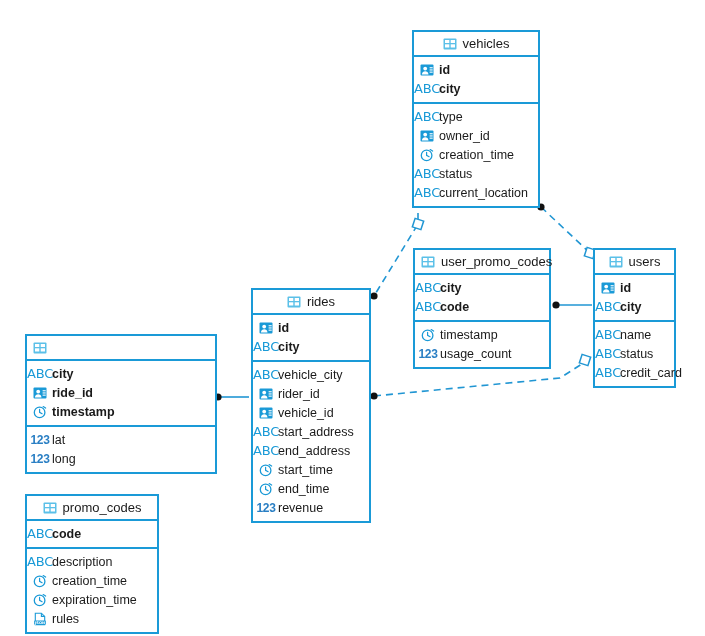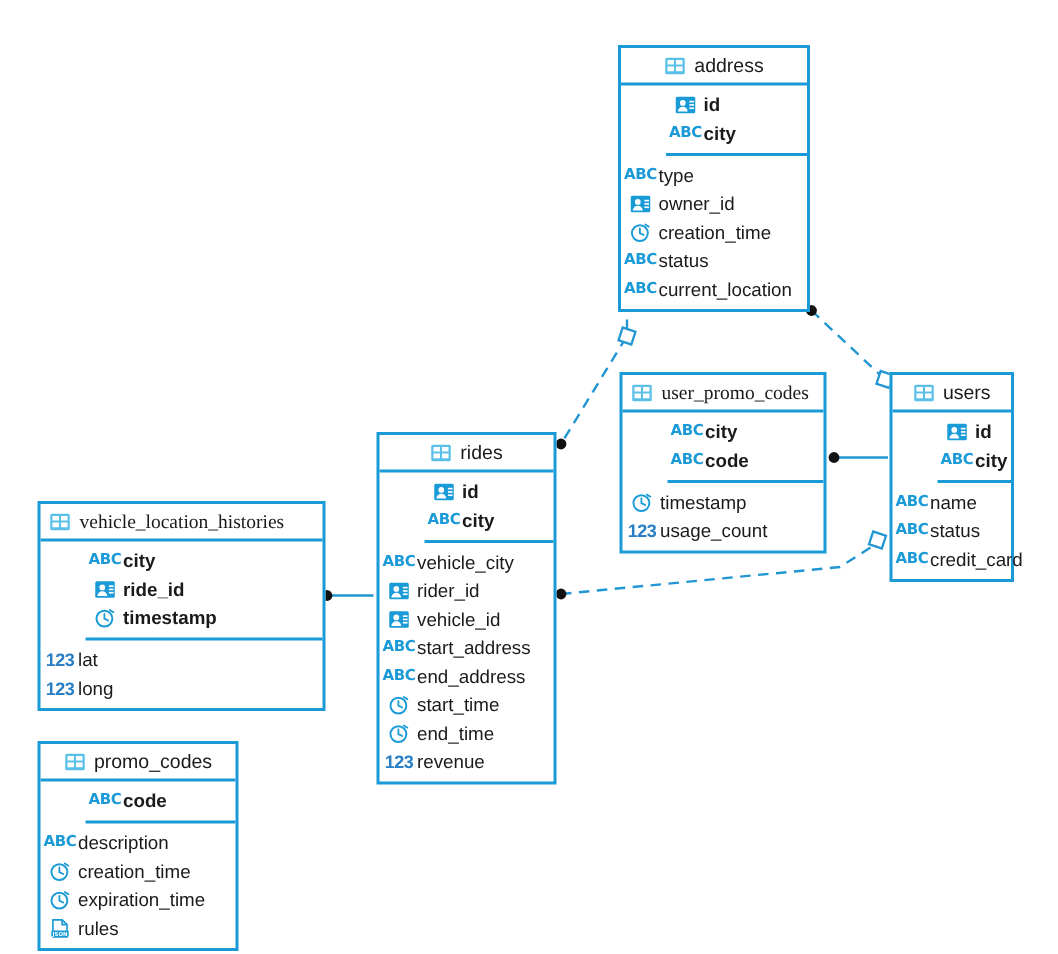--- a/index.html
+++ b/index.html
@@ -35,33 +35,31 @@
     align-items: center;
     justify-content: center;
     gap: 6px;
     height: 25px;
     border-bottom: 2px solid #1a9ad7;
     padding: 0 6px;
     box-sizing: border-box;
   }
   .tbl-header.left-align {
     justify-content: flex-start;
-    font-family: Liberation Serif, serif;
   }
   .tbl-title {
     font-size: 13px;
     color: #1a1a1a;
     white-space: nowrap;
   }
   .section {
     padding: 3px 0 4px 0;
   }
   .section.keys {
     border-bottom: 2px solid #1a9ad7;
-    margin-left: 30px;
   }
   .field-row {
     display: flex;
     align-items: center;
     gap: 5px;
     padding: 0px 6px;
     height: 19px;
     box-sizing: border-box;
   }
   .field-name {
@@ -75,22 +73,22 @@
   .ico {
     flex: 0 0 auto;
     width: 14px;
     height: 14px;
     display: inline-flex;
     align-items: center;
     justify-content: center;
   }
   .ico svg { display: block; }
   .ico-abc {
-    font-size: 10px;
-    font-weight: bold;
+    font-size: 13px;
+    font-weight: normal;
     color: #1a9ad7;
     letter-spacing: -0.2px;
     font-family: "DejaVu Sans", sans-serif;
     line-height: 1;
   }
   .ico-123 {
     font-size: 12px;
     font-weight: bold;
     color: #2a7fc4;
     letter-spacing: -0.3px;
@@ -132,21 +130,21 @@
         <div class="tbl-header">
           <span class="ico">
             <svg width="14" height="14" viewBox="0 0 14 14">
               <rect x="0.5" y="1.5" width="13" height="11" rx="1" fill="#5bc0e8"></rect>
               <rect x="2" y="3" width="4.3" height="3" fill="#ffffff"></rect>
               <rect x="7.7" y="3" width="4.3" height="3" fill="#ffffff"></rect>
               <rect x="2" y="7.3" width="4.3" height="3.2" fill="#ffffff"></rect>
               <rect x="7.7" y="7.3" width="4.3" height="3.2" fill="#ffffff"></rect>
             </svg>
           </span>
-          <span class="tbl-title">address</span>
+          <span class="tbl-title">vehicles</span>
         </div>
         <div class="section keys">
           <div class="field-row pk">
             <span class="ico">
               <svg width="14" height="14" viewBox="0 0 14 14">
                 <rect x="0.5" y="1.5" width="13" height="11" rx="1" fill="#1a9ad7"></rect>
                 <circle cx="5.2" cy="5.6" r="1.9" fill="#ffffff"></circle>
                 <path d="M1.9 11.4c0.2-2.1 1.6-3.2 3.3-3.2s3.1 1.1 3.3 3.2z" fill="#ffffff"></path>
                 <rect x="9.6" y="4.2" width="3.1" height="1.1" fill="#ffffff"></rect>
                 <rect x="9.6" y="6.4" width="3.1" height="1.1" fill="#ffffff"></rect>
@@ -386,21 +384,20 @@
         <div class="tbl-header left-align">
           <span class="ico">
             <svg width="14" height="14" viewBox="0 0 14 14">
               <rect x="0.5" y="1.5" width="13" height="11" rx="1" fill="#5bc0e8"></rect>
               <rect x="2" y="3" width="4.3" height="3" fill="#ffffff"></rect>
               <rect x="7.7" y="3" width="4.3" height="3" fill="#ffffff"></rect>
               <rect x="2" y="7.3" width="4.3" height="3.2" fill="#ffffff"></rect>
               <rect x="7.7" y="7.3" width="4.3" height="3.2" fill="#ffffff"></rect>
             </svg>
           </span>
-          <span class="tbl-title">vehicle_location_histories</span>
         </div>
         <div class="section keys">
           <div class="field-row pk">
             <span class="ico ico-abc">ABC</span>
             <span class="field-name">city</span>
           </div>
           <div class="field-row pk">
             <span class="ico">
               <svg width="14" height="14" viewBox="0 0 14 14">
                 <rect x="0.5" y="1.5" width="13" height="11" rx="1" fill="#1a9ad7"></rect>

